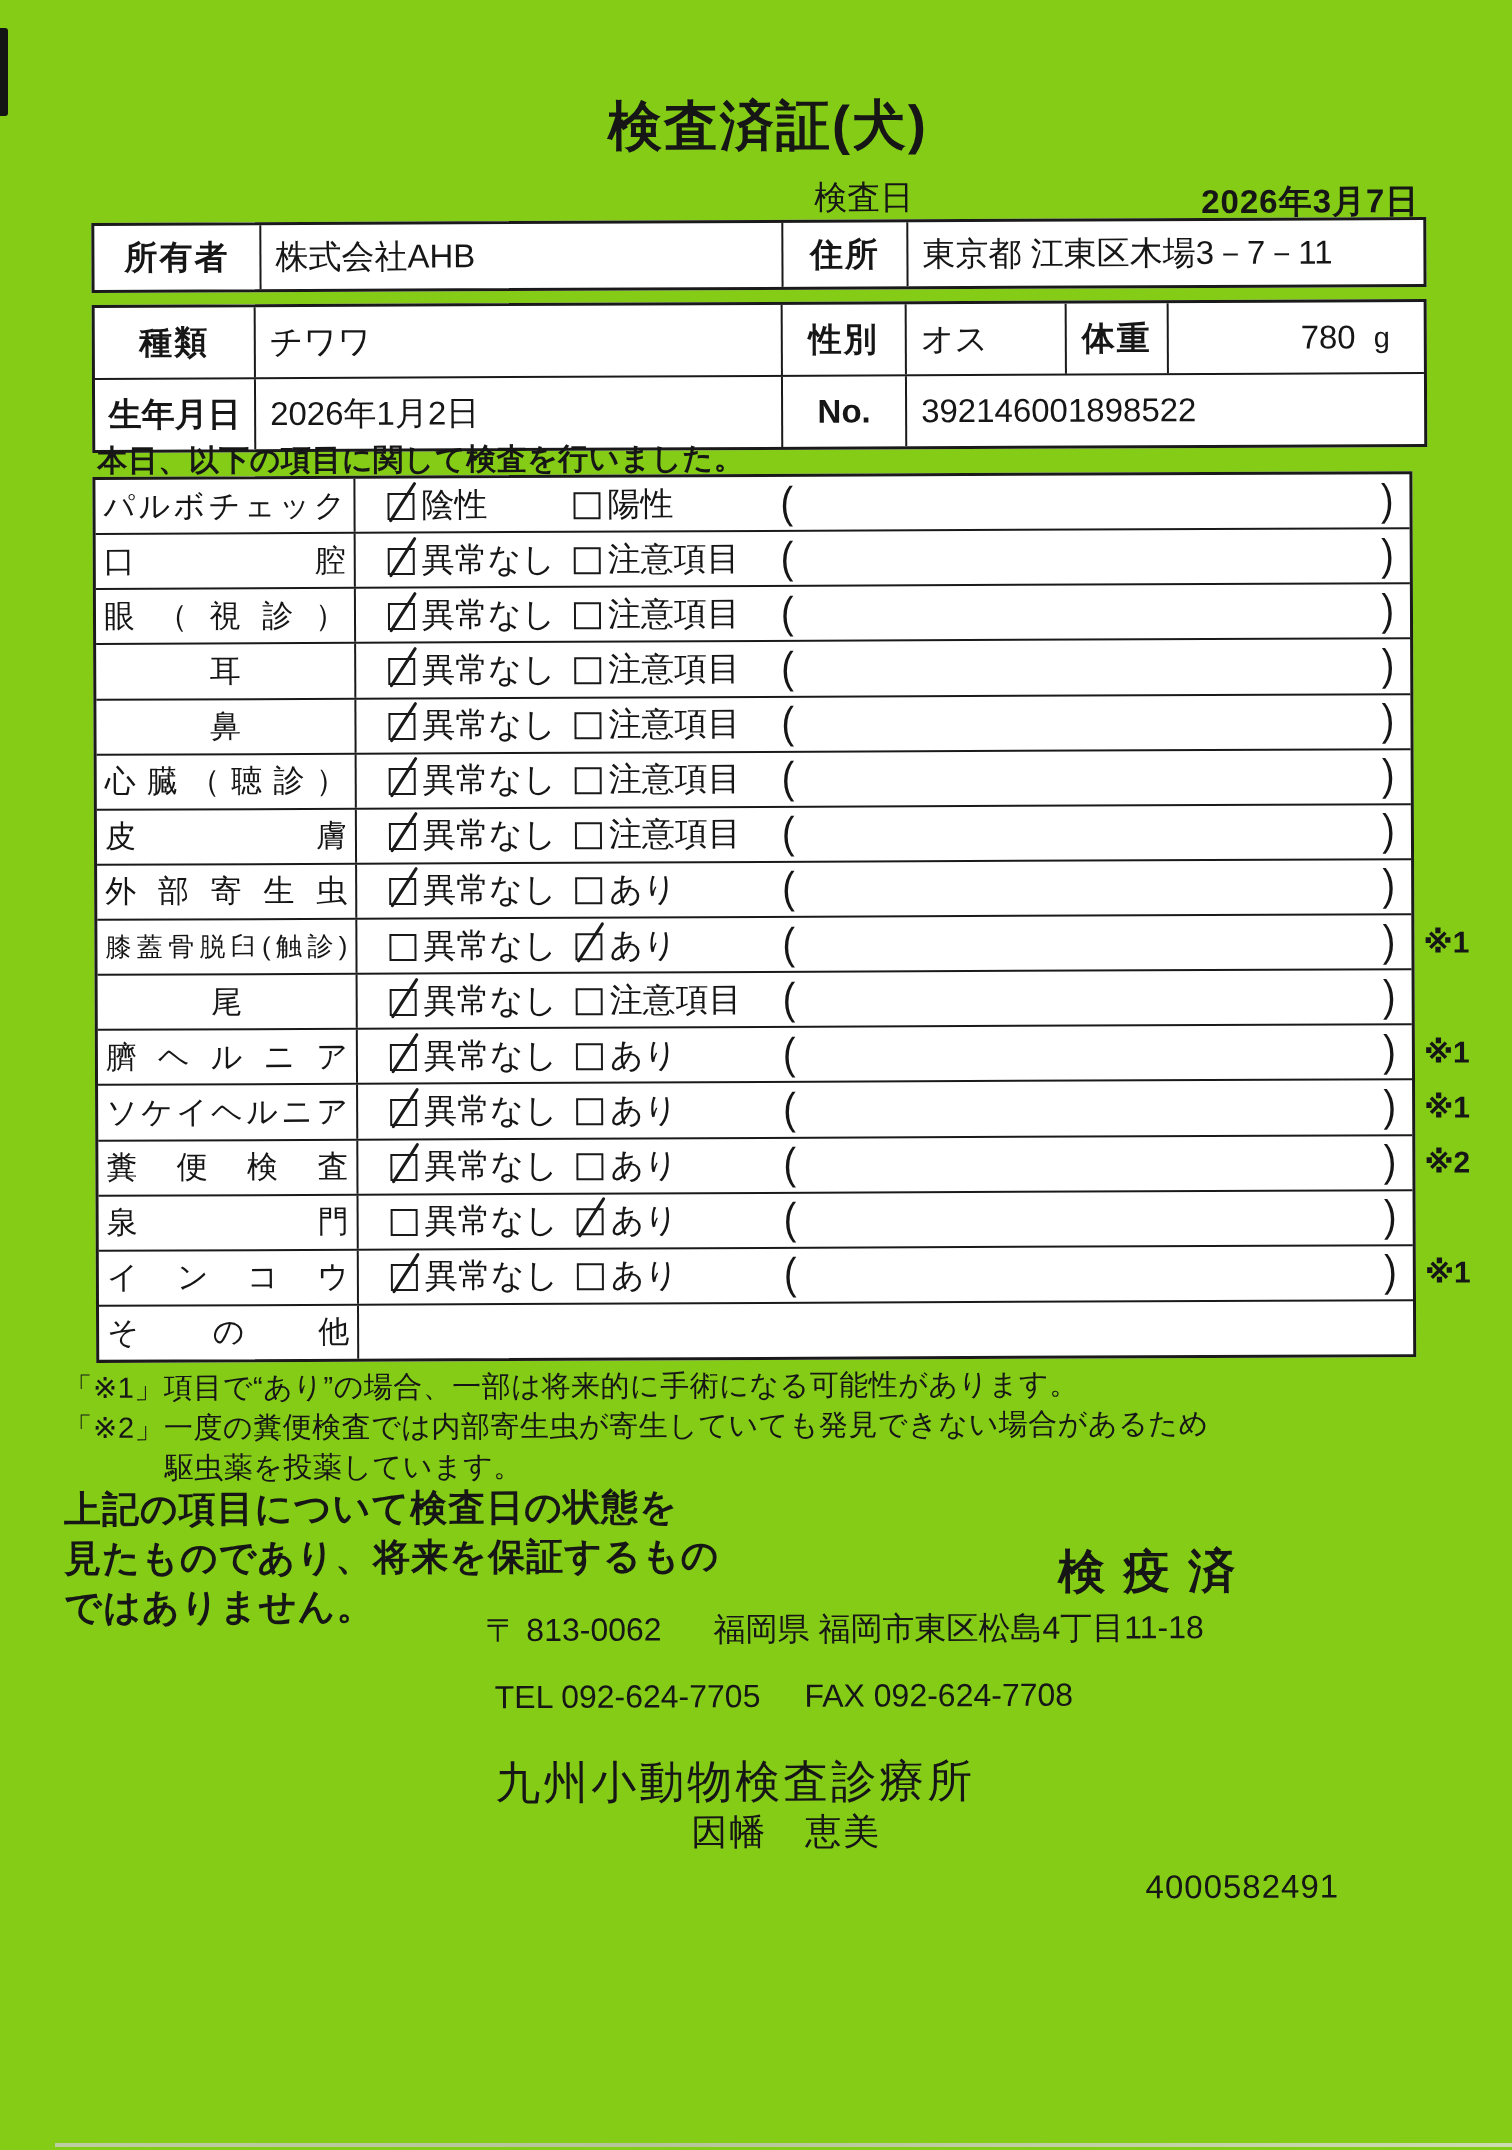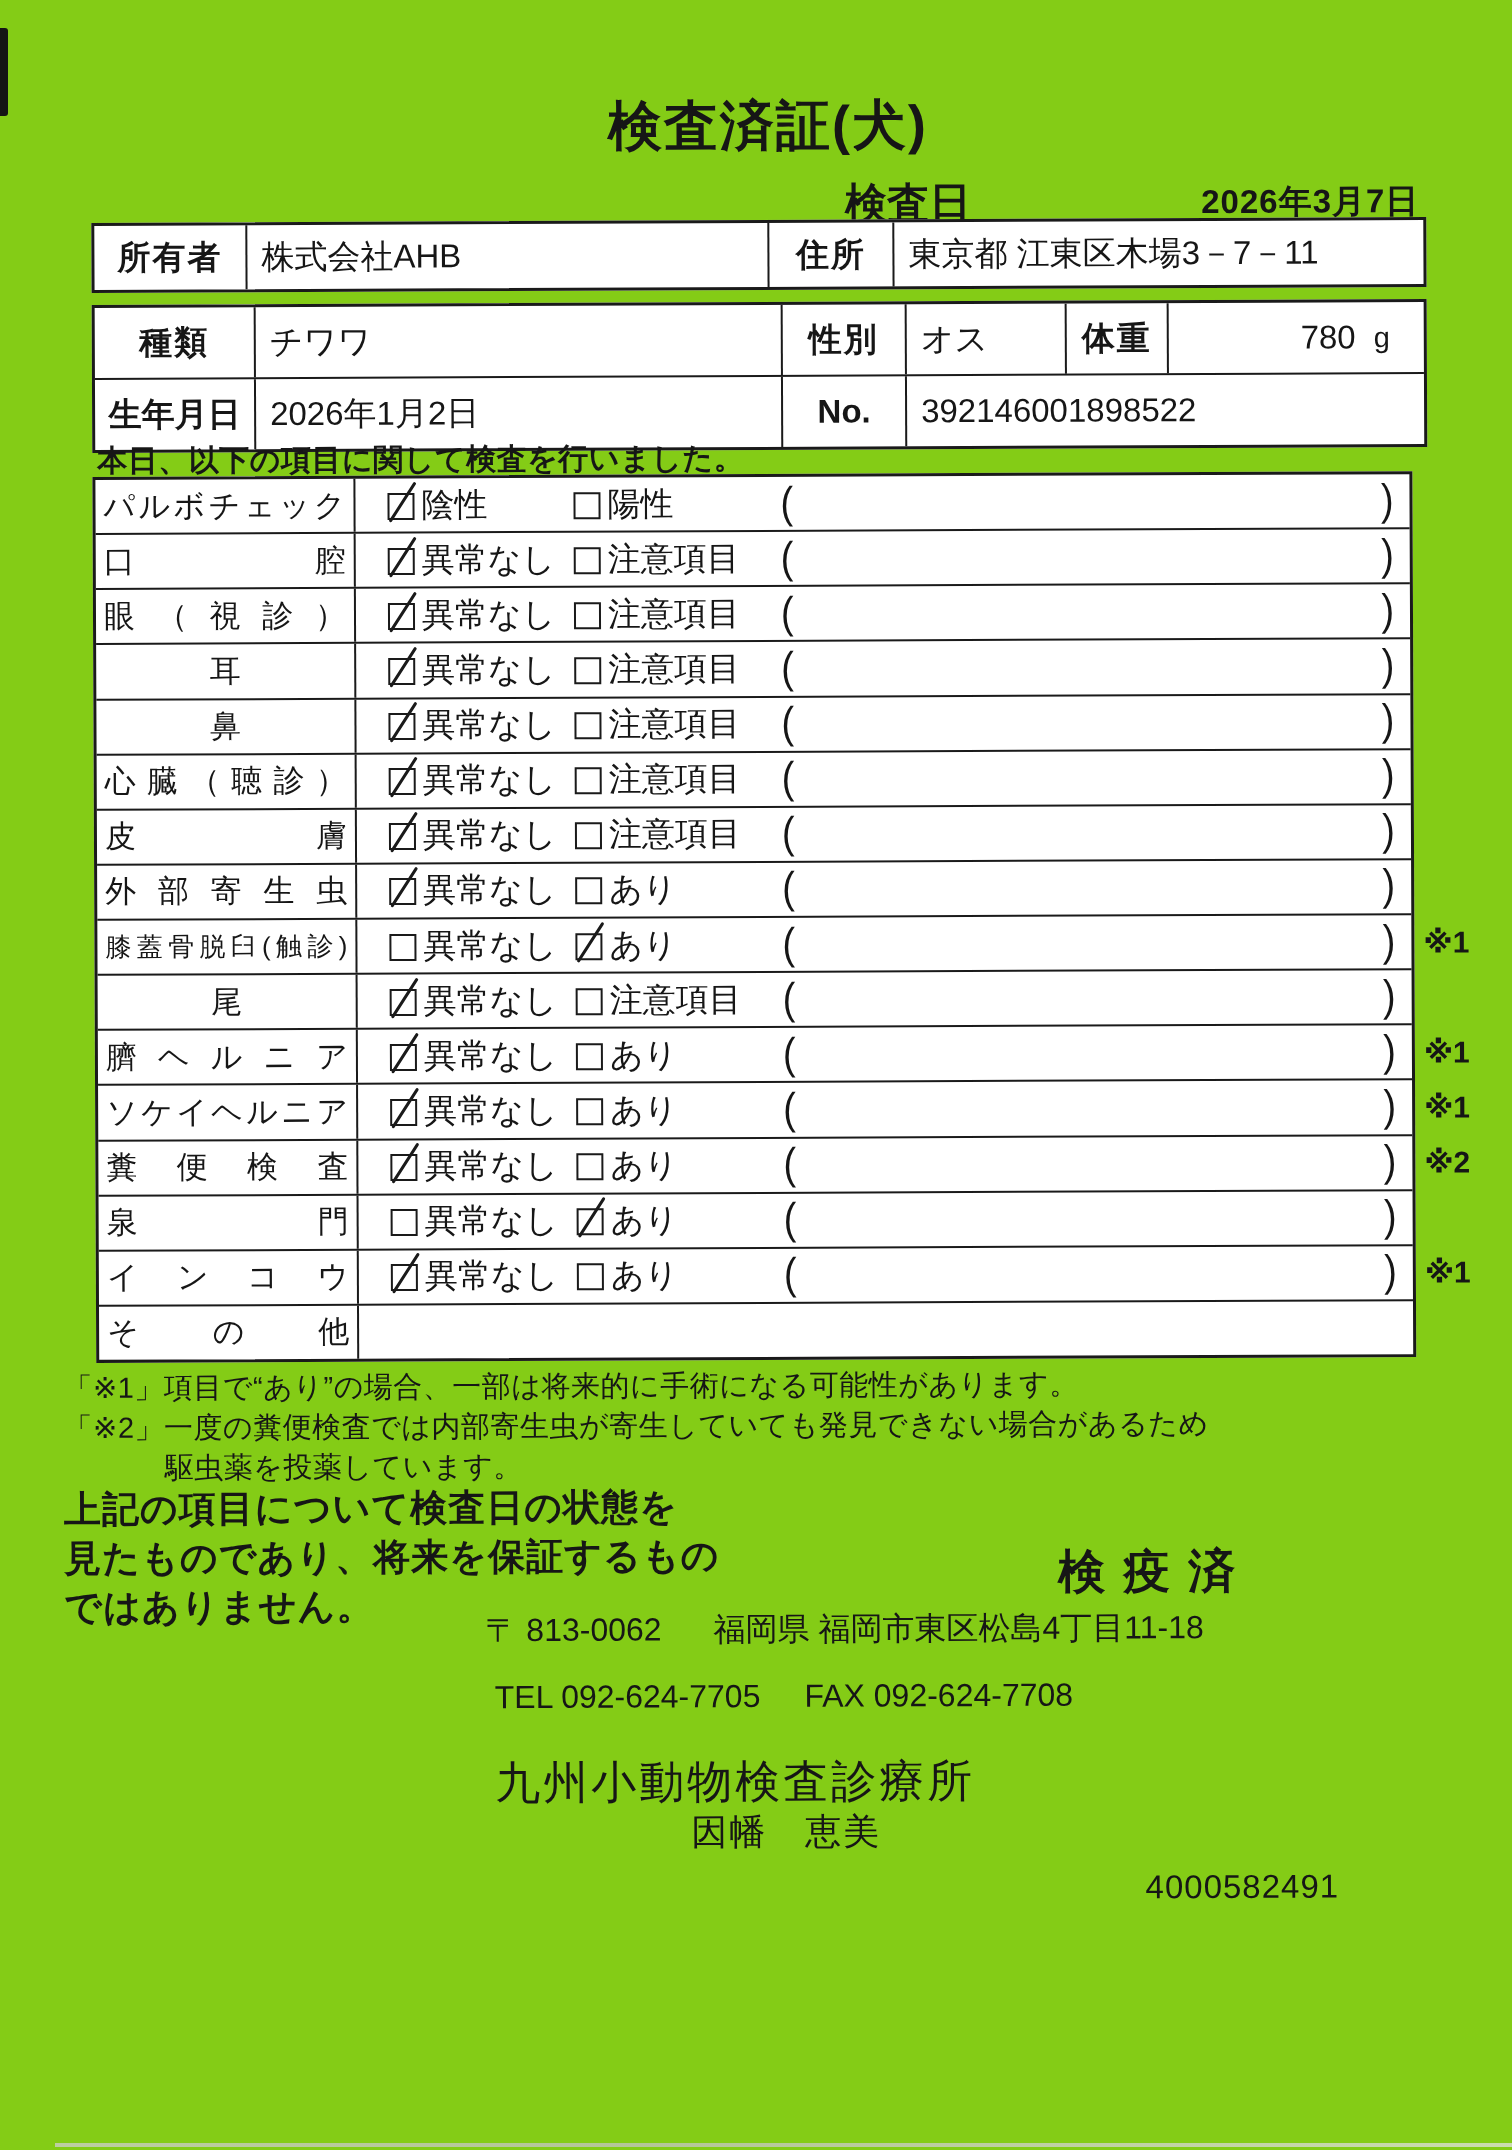--- a/index.html
+++ b/index.html
@@ -10,21 +10,21 @@
   }
   .tilt{position:absolute;inset:0;transform:rotate(-0.25deg);}
   .abs{position:absolute;white-space:nowrap;}
 
   
   .edge-mark{position:absolute;left:0;top:28px;width:8px;height:88px;background:#141414;border-radius:0 3px 3px 0;}
   .bottom-smudge{position:absolute;left:55px;right:0;bottom:3px;height:4px;
     background:linear-gradient(to right,#cfcfcf,#c4c4c4 40%,#e2e2e2);opacity:.75;}
 
   .title{left:612px;top:90px;font-size:54px;font-weight:700;letter-spacing:2px;}
-  .insp-date-label{left:849px;top:176px;font-size:42px;font-weight:700;}
+  .insp-date-label{left:818px;top:176px;font-size:33px;font-weight:400;}
   .insp-date-value{left:1205px;top:182px;font-size:33px;font-weight:600;letter-spacing:1px;}
 
   
   .tbl{position:absolute;box-sizing:border-box;border:3px solid #1a1a1a;display:flex;flex-direction:column;background:#fff;}
   .trow{display:flex;flex:1;min-height:0;}
   .trow + .trow{border-top:2px solid #1a1a1a;}
   .tc{box-sizing:border-box;display:flex;align-items:center;font-size:33px;font-weight:500;overflow:hidden;}
   .tc + .tc{border-left:2px solid #1a1a1a;}
   .tc.lab{justify-content:center;font-weight:600;letter-spacing:2px;}
   .tc.val{padding-left:14px;}
@@ -78,21 +78,21 @@
   <div class="bottom-smudge"></div>
 
   <div class="tilt">
     <div class="abs title">検査済証(犬)</div>
 
     <div class="abs insp-date-label">検査日</div>
     <div class="abs insp-date-value">2026年3月7日</div>
 
     <div class="tbl t1">
       <div class="trow">
-        <div class="tc lab" style="width:151px">所有者</div>
+        <div class="tc lab" style="width:165px">所有者</div>
         <div class="tc val" style="width:522px">株式会社AHB</div>
         <div class="tc lab" style="width:125px">住所</div>
         <div class="tc val" style="flex:1">東京都 江東区木場3－7－11</div>
       </div>
     </div>
 
     <div class="tbl t2">
       <div class="trow">
         <div class="tc lab" style="width:159px">種類</div>
         <div class="tc val" style="width:527px">チワワ</div>

